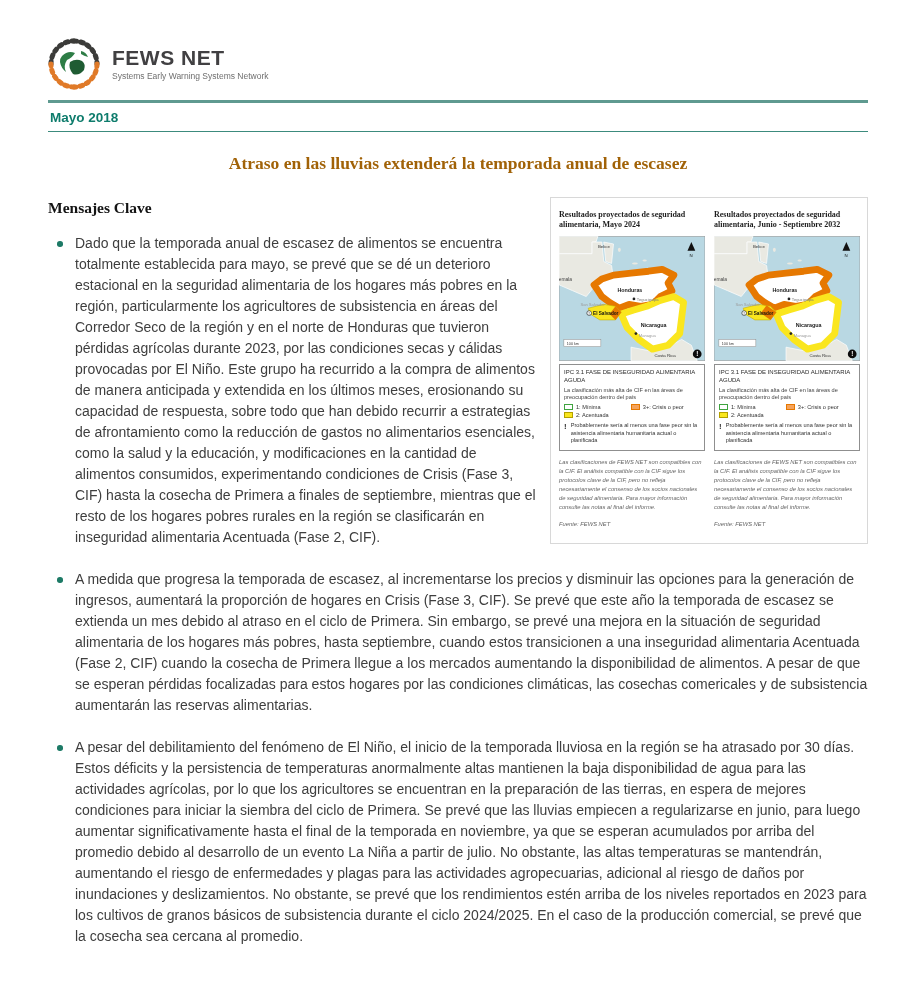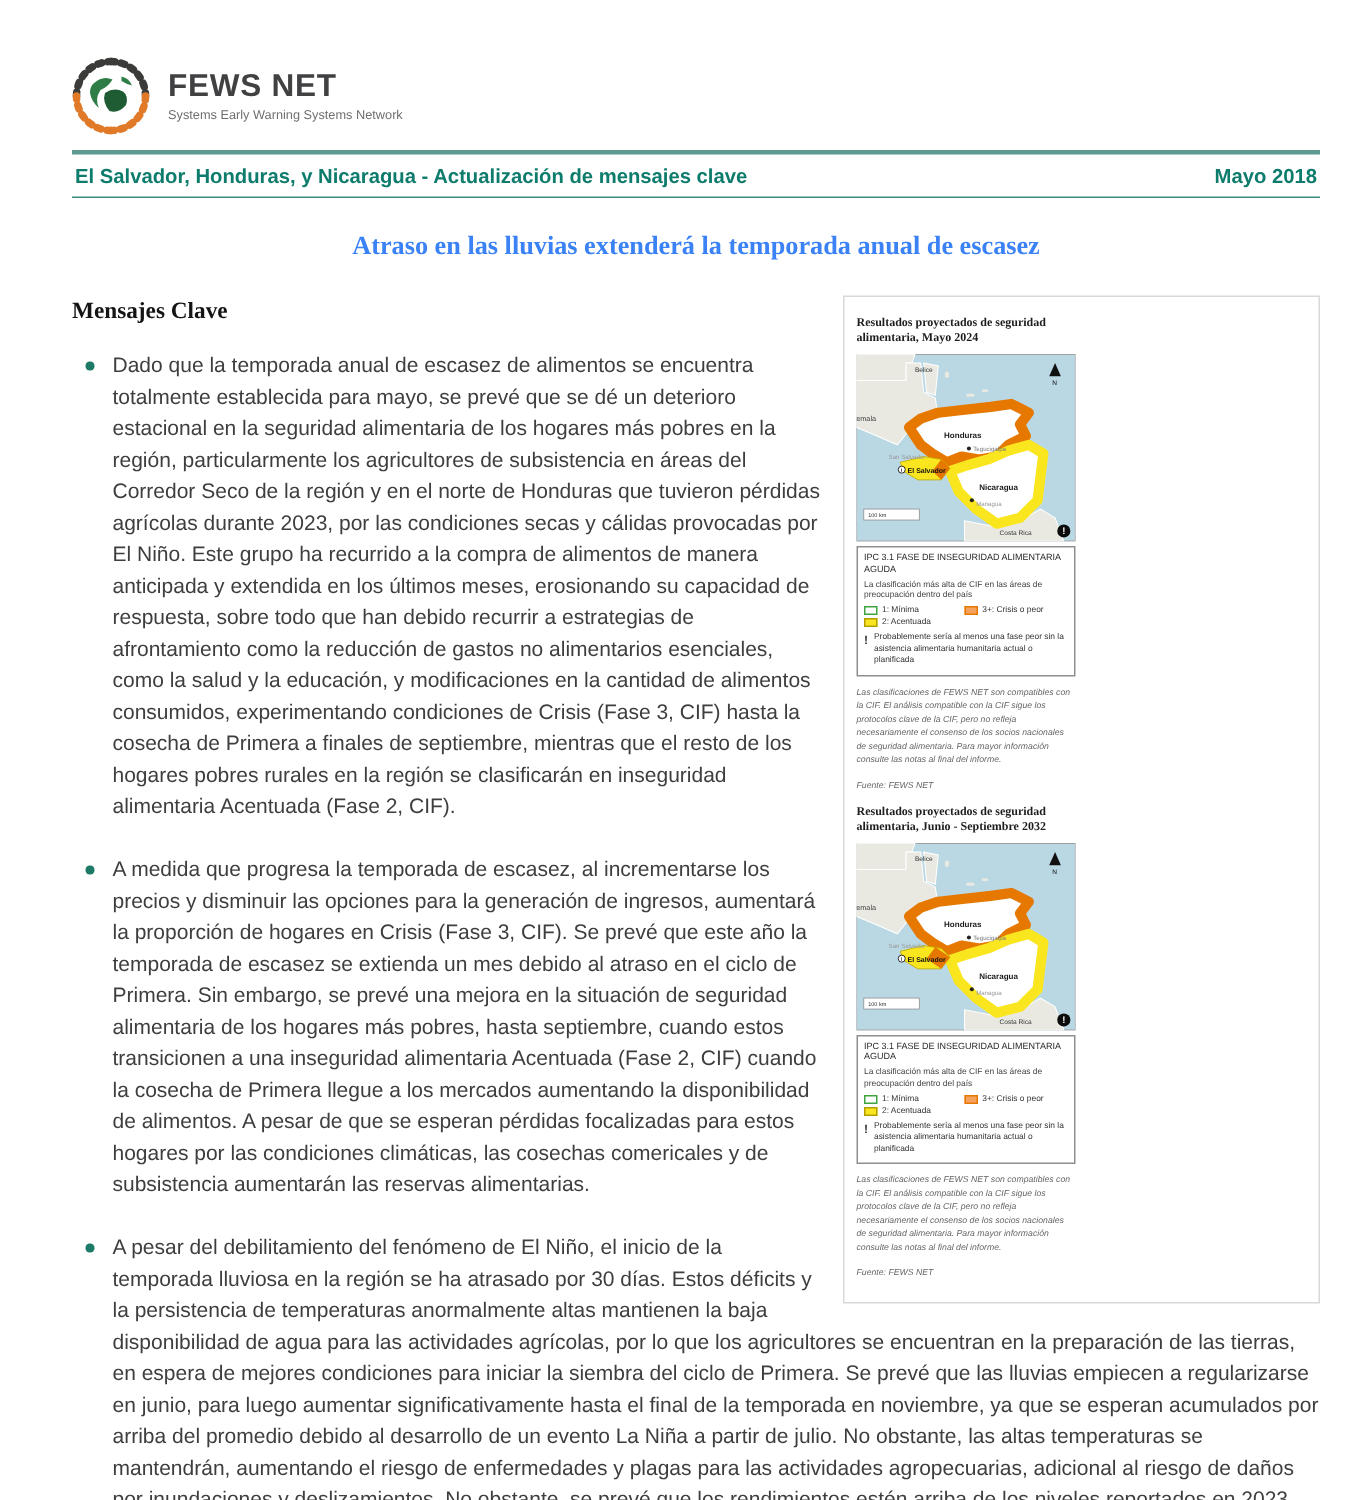--- a/index.html
+++ b/index.html
@@ -1,48 +1,48 @@
 <!DOCTYPE html>
 <html><head>
 <meta charset="utf-8">
 <style>
   html,body{margin:0;padding:0;background:#ffffff;}
   .page{
     width:912px;height:1000px;background:#fff;overflow:hidden;
     font-family:"Liberation Sans",sans-serif;color:#3e3e3e;position:relative;
-    box-sizing:border-box;padding:36px 32px 0 48px;
+    box-sizing:border-box;padding:36px 44px 0 48px;
   }
   
   .logo-row{display:flex;align-items:center;gap:12px;height:56px;margin-bottom:8px;}
   .logo-mark{width:52px;height:52px;flex:0 0 auto;}
   .logo-text{display:flex;flex-direction:column;justify-content:center;}
   .logo-title{font-size:21px;font-weight:600;color:#414042;letter-spacing:.5px;line-height:1.05;}
   .logo-sub{font-size:8.5px;color:#6f6f6f;margin-top:2px;}
   .rule-thick{border-top:3px solid #5f9a90;margin-top:2px;}
   .title-bar{display:flex;justify-content:space-between;align-items:center;padding:7px 2px 6px 2px;}
   .doc-region{color:#0e7c6c;font-weight:bold;font-size:13.5px;}
   .doc-date{color:#0e7c6c;font-weight:600;font-size:13.5px;}
   .rule-thin{border-top:1.5px solid #3c8b7d;}
   h1.doc-title{
-    font-family:"Liberation Serif",serif;font-size:17.5px;font-weight:bold;color:#3b82f6;
+    font-family:"Liberation Serif",serif;font-size:17.5px;font-weight:bold;color:#a16207;
     text-align:center;margin:21px 0 25px 0;
   }
   
   main{display:block;}
   h2.section-heading{
     font-family:"Liberation Serif",serif;font-size:15.5px;font-weight:bold;color:#141414;
     margin:4px 0 16px 0;
   }
   .bullet{position:relative;padding-left:27px;margin:0 0 21px 0;font-size:14px;line-height:21px;color:#3e3e3e;}
   .bullet .dot{position:absolute;left:9px;top:8px;width:5.5px;height:5.5px;border-radius:50%;background:#1d7a66;}
   
   .maps-figure{
     float:right;width:318px;margin:-2px 0 12px 14px;background:#fff;
     border:1px solid #d8d8d8;box-sizing:border-box;padding:12px 8px 16px 8px;
-    display:flex;gap:9px;flex-direction:column;
+    display:flex;gap:9px;
   }
   .map-panel{width:146px;flex:0 0 auto;}
   .panel-title{
     font-family:"Liberation Serif",serif;font-weight:bold;font-size:8px;line-height:1.3;
     color:#1d1d1d;margin-bottom:5px;min-height:21px;
   }
   .map-svg{display:block;width:146px;height:125px;}
   .legend{border:1px solid #8f8f8f;padding:4px 4px 5px 4px;margin-top:3px;color:#333;}
   .legend-title{font-size:6px;line-height:1.3;color:#2b2b2b;}
   .legend-sub{font-size:5.6px;line-height:1.3;color:#444;margin-top:2px;}
@@ -74,21 +74,20 @@
         <path d="M22 24 Q28 20 34 23 Q38 26 36 32 Q31 38 25 36 Q20 30 22 24 Z" fill="#1f5c33"></path>
         <path d="M33 13 Q38 14 40 19 Q36 18 33 16 Z" fill="#2e7d46"></path>
       </svg>
       <div class="logo-text">
         <div class="logo-title">FEWS NET</div>
         <div class="logo-sub">Systems Early Warning Systems Network</div>
       </div>
     </div>
     <div class="rule-thick"></div>
     <div class="title-bar">
-      <span class="doc-region">El Salvador, Honduras, y Nicaragua - Actualización de mensajes clave</span>
       <span class="doc-date">Mayo 2018</span>
     </div>
     <div class="rule-thin"></div>
   </header>
 
   <h1 class="doc-title">Atraso en las lluvias extenderá la temporada anual de escasez</h1>
 
   <main>
 
     <figure class="maps-figure" style="margin-block:0;margin-inline:0 0;margin:-2px 0 12px 14px;">

